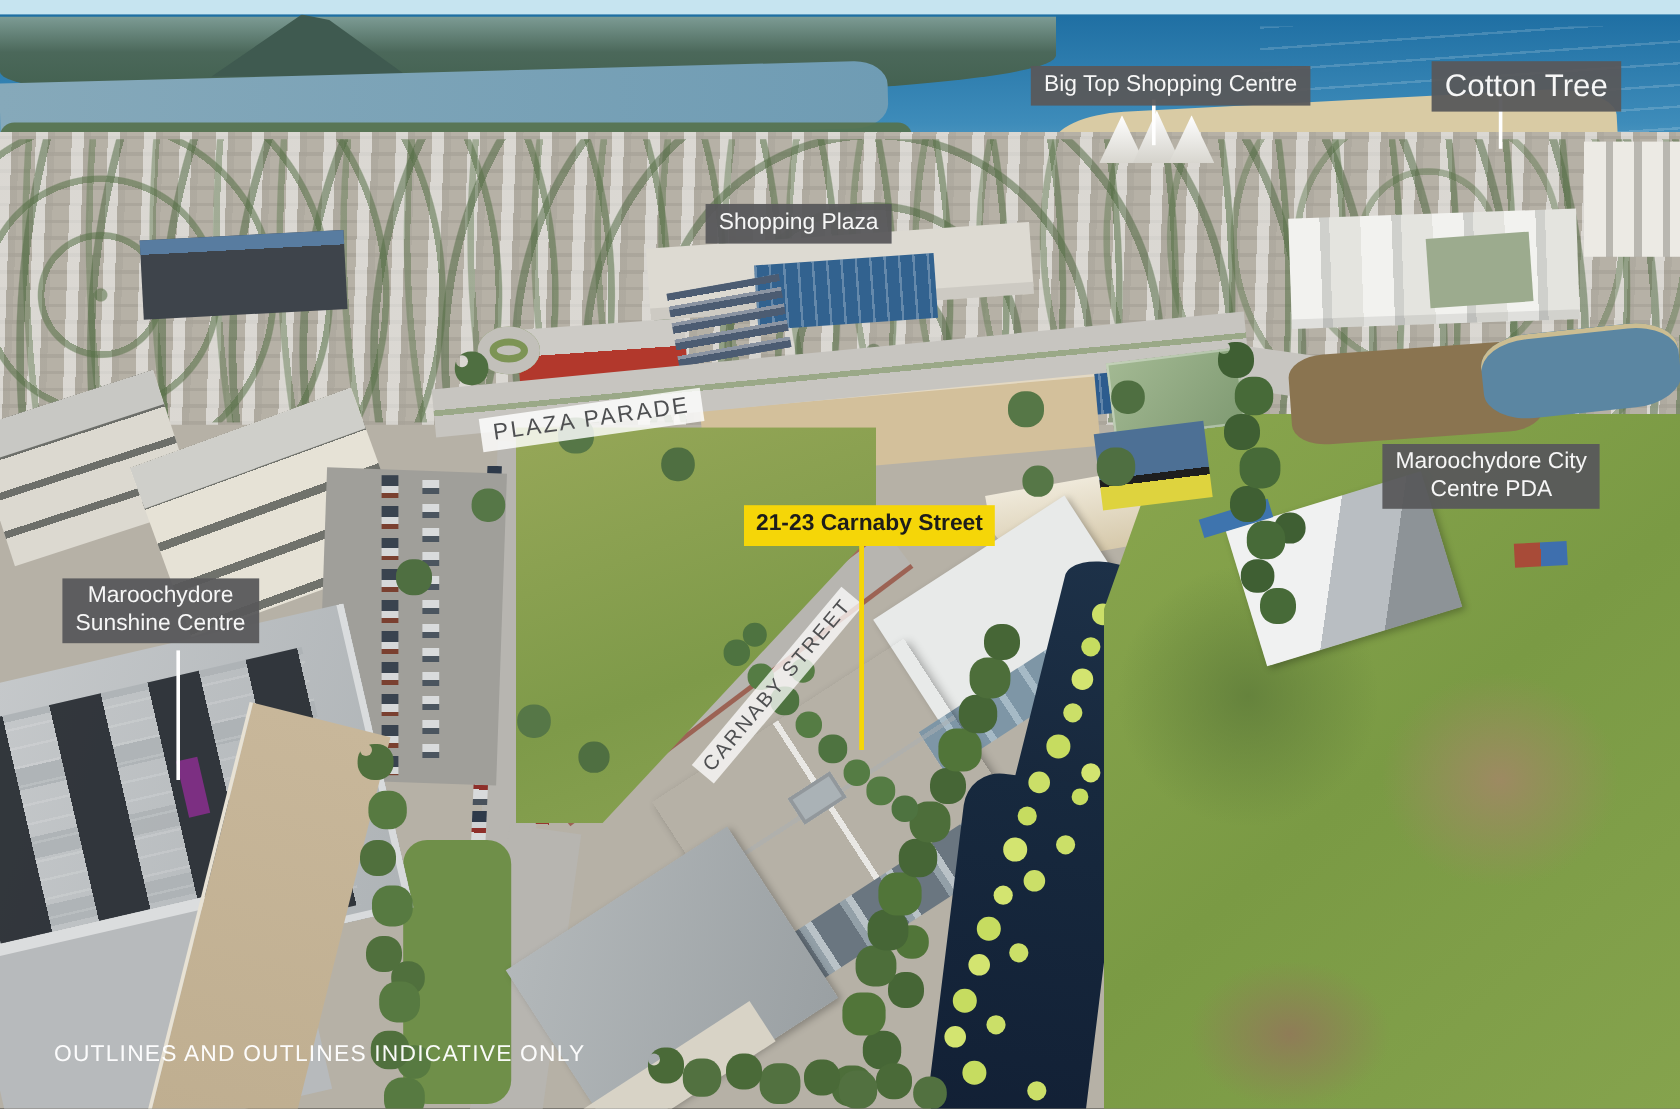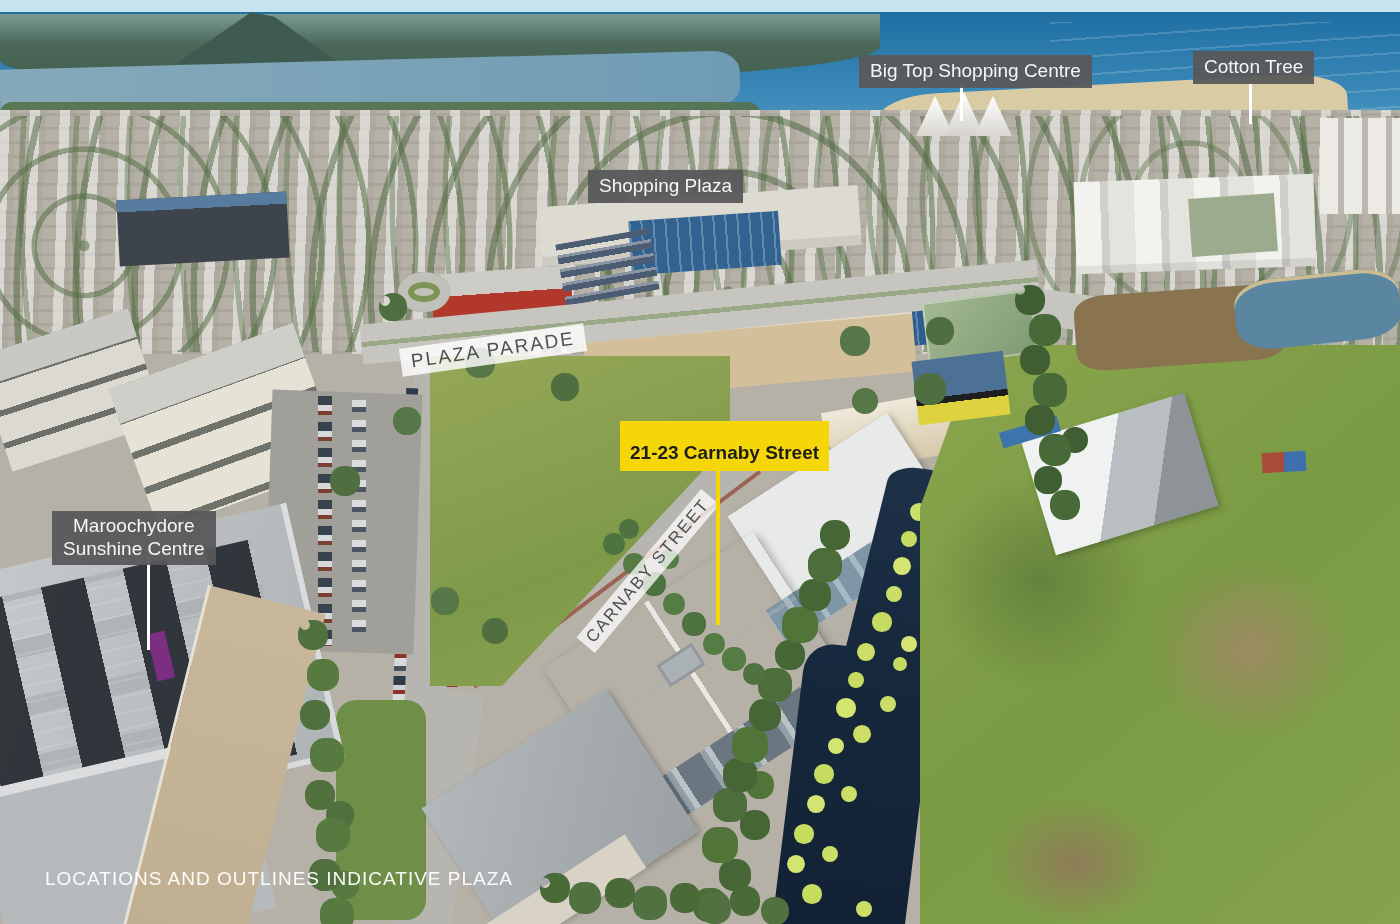--- a/index.html
+++ b/index.html
@@ -5,21 +5,21 @@
   html,body{margin:0;padding:0;background:#222;}
   #canvas{position:relative;width:1400px;height:924px;overflow:hidden;
           font-family:"Liberation Sans",sans-serif;background:#b6b1a6;}
   .s{position:absolute;}
   
   .lbl{position:absolute;z-index:30;background:rgba(88,89,91,.95);color:#f6f6f6;
        font-family:"Liberation Sans",sans-serif;font-size:19px;line-height:1.32;
        padding:3px 11px 5px;white-space:nowrap;text-align:center;}
   .lbl .ln{display:block;}
   .ylbl{position:absolute;z-index:30;background:#f5d608;color:#1d1d1b;font-weight:700;
-        font-size:19px;line-height:1.3;padding:20px 10px 5px;white-space:nowrap;}
+        font-size:19px;line-height:1.3;padding:4px 10px 5px;white-space:nowrap;}
   .lead{position:absolute;z-index:25;width:3px;background:#ffffff;}
   .lead.y{width:4px;background:#f5d608;}
   .street{position:absolute;z-index:20;background:rgba(255,255,255,.82);color:#4f5052;
           font-size:19px;letter-spacing:2px;font-weight:400;white-space:nowrap;
           display:flex;align-items:center;justify-content:center;}
   .disc{position:absolute;z-index:30;color:rgba(255,255,255,.96);font-size:19px;
         letter-spacing:1px;white-space:nowrap;}
   .blob{position:absolute;border-radius:50%;}
 </style>
 </head>
@@ -113,27 +113,31 @@
   <div class="blob" style="left:600px;top:520px;width:8px;height:8px;background:transparent;box-shadow:10px 20px 0 7px #4e7340,30px 40px 0 7px #557c44,50px 60px 0 8px #4e7340,70px 80px 0 7px #557c44,90px 100px 0 8px #4e7340,110px 120px 0 7px #557c44,25px 5px 0 6px #4e7340,130px 135px 0 8px #557c44,150px 150px 0 7px #4e7340,65px 35px 0 6px #557c44;"></div>
   <div class="blob" style="left:300px;top:620px;width:10px;height:10px;background:transparent;box-shadow:8px 10px 0 10px #50703d,18px 50px 0 11px #577a41,10px 90px 0 10px #50703d,22px 130px 0 12px #577a41,15px 170px 0 10px #50703d,28px 210px 0 12px #577a41,20px 250px 0 11px #50703d,32px 290px 0 12px #577a41,26px 330px 0 10px #50703d,40px 260px 0 9px #577a41,35px 190px 0 9px #50703d;"></div>
   <div class="blob" style="left:540px;top:878px;width:10px;height:10px;background:transparent;box-shadow:10px 5px 0 10px #4a6a38,40px 15px 0 11px #527140,75px 10px 0 10px #4a6a38,105px 20px 0 12px #527140,140px 15px 0 10px #4a6a38,170px 25px 0 11px #527140,200px 18px 0 10px #4a6a38,230px 28px 0 9px #527140;"></div>
 
   <div class="lead" style="left:960px;top:83px;height:38px;"></div>
   <div class="lead" style="left:1249px;top:82px;height:42px;"></div>
   <div class="lead" style="left:147px;top:542px;height:108px;"></div>
   <div class="lead y" style="left:716px;top:451px;height:174px;"></div>
 
   <div class="lbl" style="left:859px;top:55px;">Big Top Shopping Centre</div>
-  <div class="lbl" style="left:1193px;top:51px;font-size:19px;">Cotton Tree</div>
+  <div class="lbl" style="left:1193px;top:51px;font-size:26px;">Cotton Tree</div>
   <div class="lbl" style="left:588px;top:170px;">Shopping Plaza</div>
-  <div class="lbl" style="left:52px;top:511px;line-height:1.22;text-align:center;">
+  <div class="lbl" style="left:1152px;top:370px;line-height:1.22;">
+    <span class="ln">Maroochydore City</span>
+    <span class="ln">Centre PDA</span>
+  </div>
+  <div class="lbl" style="left:52px;top:482px;line-height:1.22;text-align:center;">
     <span class="ln">Maroochydore</span>
     <span class="ln">Sunshine Centre</span>
   </div>
 
   <div class="ylbl" style="left:620px;top:421px;">21-23 Carnaby Street</div>
 
   <div class="street" style="left:400px;top:336px;width:186px;height:28px;transform:rotate(-8deg);">PLAZA PARADE</div>
   <div class="street" style="left:551px;top:559px;width:194px;height:24px;transform:rotate(-50deg);font-size:17px;background:rgba(255,255,255,.75);">CARNABY STREET</div>
 
-  <div class="disc" style="left:45px;top:868px;">LOCATIONS AND OUTLINES INDICATIVE PLAZA</div>
+  <div class="disc" style="left:45px;top:868px;">OUTLINES AND OUTLINES INDICATIVE ONLY</div>
 
 </div>
 
 </body></html>

